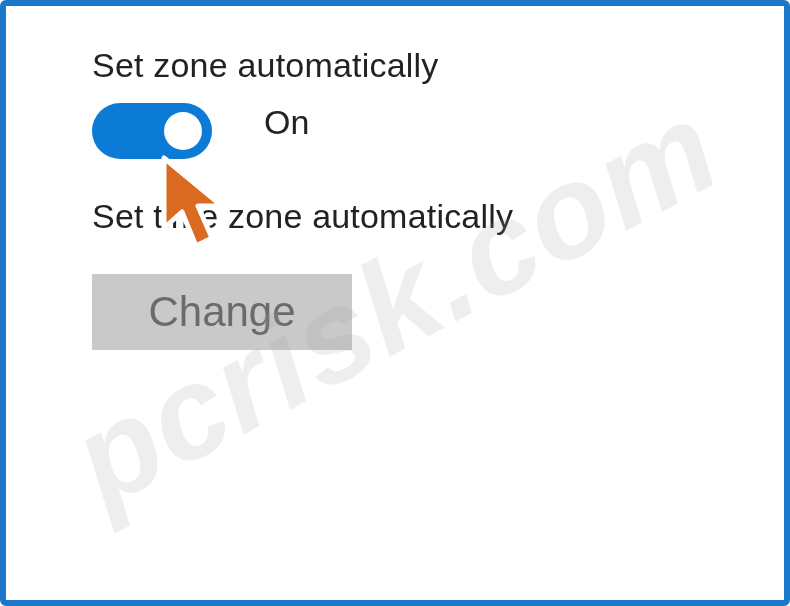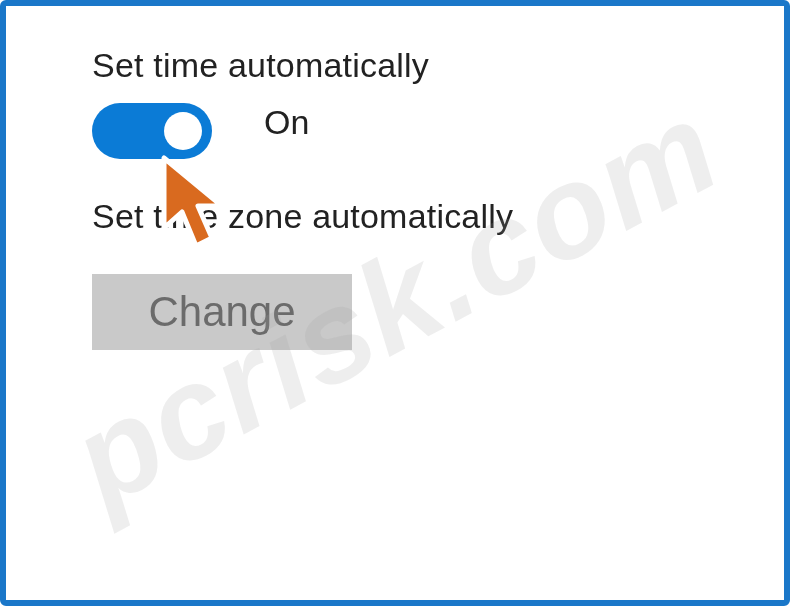--- a/index.html
+++ b/index.html
@@ -112,21 +112,21 @@
     letter-spacing: 2px;
   }
 </style>
 </head>
 <body>
 
 <div class="frame">
   <div class="content">
 
     <div class="setting-block">
-      <div class="setting-label">Set time automatically</div>
+      <div class="setting-label">Set zone automatically</div>
       <div class="toggle-row">
         <div class="toggle on">
           <div class="knob"></div>
         </div>
         <div class="toggle-state">On</div>
       </div>
     </div>
 
     <div class="setting-block">
       <div class="setting-label">Set time zone automatically</div>

